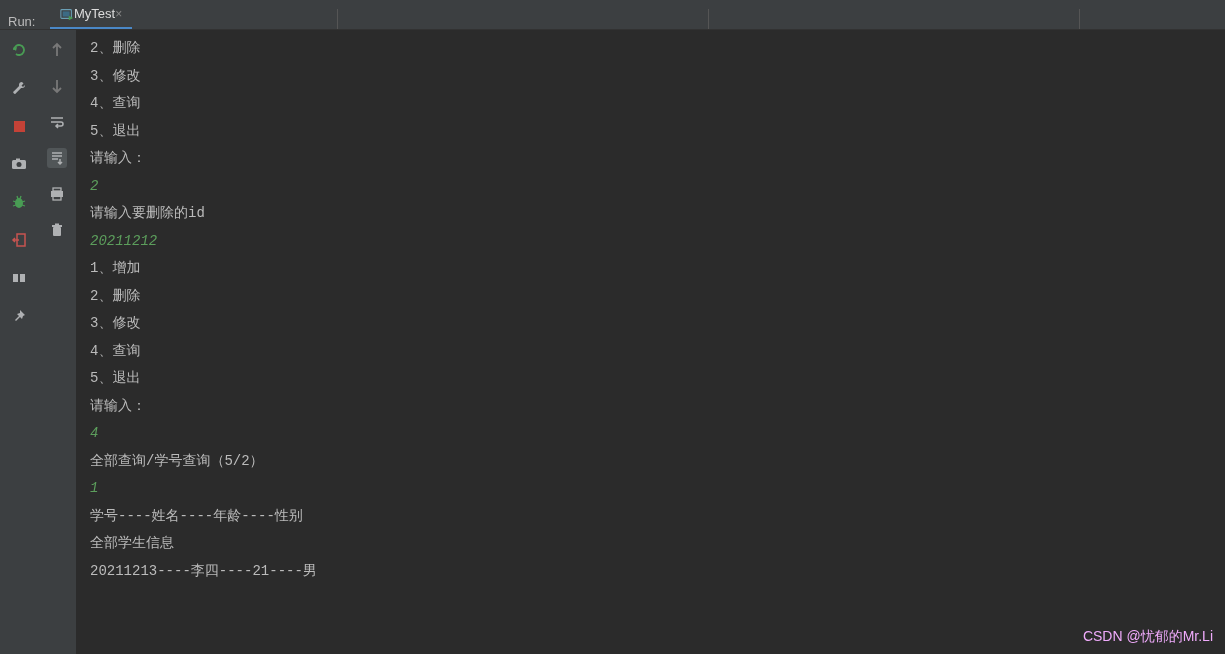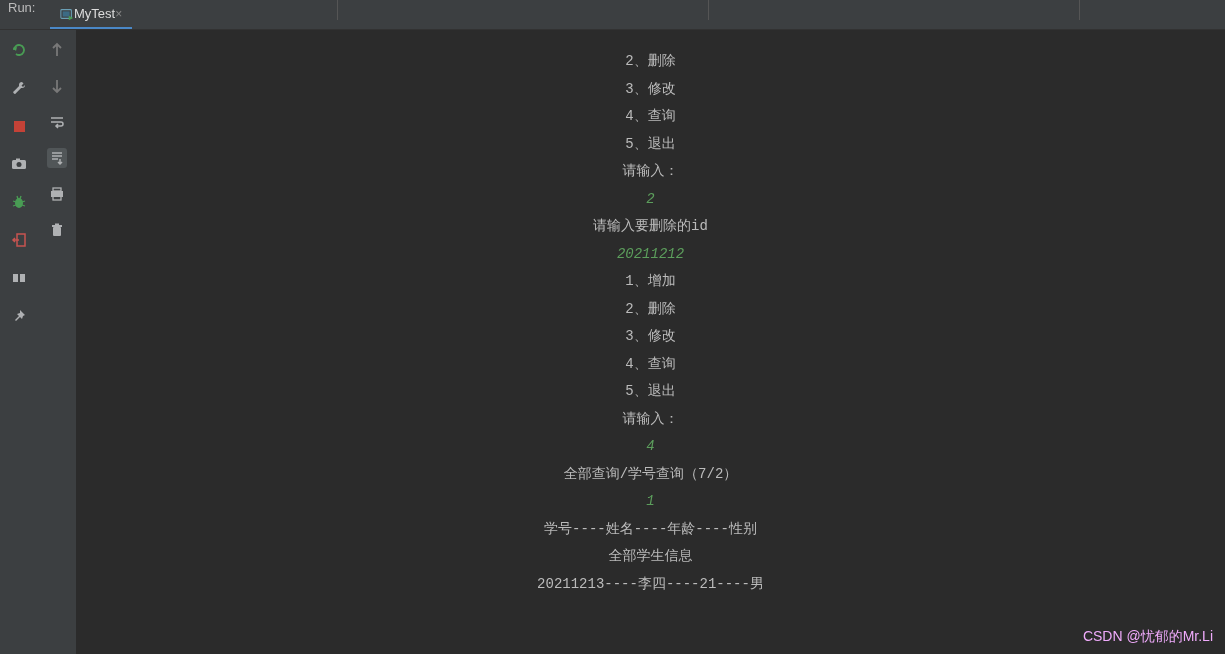--- a/index.html
+++ b/index.html
@@ -11,21 +11,21 @@
       width: 1225px;
       height: 654px;
       overflow: hidden;
       position: relative;
     }
     .top-bar {
       height: 30px;
       background: #3c3f41;
       border-bottom: 1px solid #323232;
       display: flex;
-      align-items: flex-start;
+      align-items: flex-end;
     }
     .top-left {
       width: 40px;
       padding-left: 8px;
       color: #bbbbbb;
     }
     .tab-area {
       display: flex;
       align-items: center;
       height: 100%;
@@ -97,27 +97,26 @@
       cursor: pointer;
     }
     .icon-btn svg { width: 16px; height: 16px; }
     .scroll-btn.active {
       background: #515658;
       border-radius: 3px;
     }
     .console-area {
       flex: 1;
       background: #2b2b2b;
-      padding: 18px 14px;
+      padding: 5px 14px;
       font-family: "Consolas", "Courier New", monospace;
       font-size: 14px;
       line-height: 27.5px;
       color: #bbbbbb;
       overflow: hidden;
-      text-align: center;
     }
     .console-line { white-space: pre; }
     .input-green { color: #5c9e5c; font-style: italic; }
     .watermark {
       position: absolute;
       bottom: 8px;
       right: 12px;
       color: #f0abfc;
       font-size: 14px;
       font-family: "Microsoft YaHei", sans-serif;
@@ -247,21 +246,21 @@
       <div class="console-line input-green">2</div>
       <div class="console-line">请输入要删除的id</div>
       <div class="console-line input-green">20211212</div>
       <div class="console-line">1、增加</div>
       <div class="console-line">2、删除</div>
       <div class="console-line">3、修改</div>
       <div class="console-line">4、查询</div>
       <div class="console-line">5、退出</div>
       <div class="console-line">请输入：</div>
       <div class="console-line input-green">4</div>
-      <div class="console-line">全部查询/学号查询（7/2）</div>
+      <div class="console-line">全部查询/学号查询（5/2）</div>
       <div class="console-line input-green">1</div>
       <div class="console-line">学号----姓名----年龄----性别</div>
       <div class="console-line">全部学生信息</div>
       <div class="console-line">20211213----李四----21----男</div>
     </div>
 </div>
 
 <div class="watermark">CSDN @忧郁的Mr.Li</div>
 
 </body></html>

